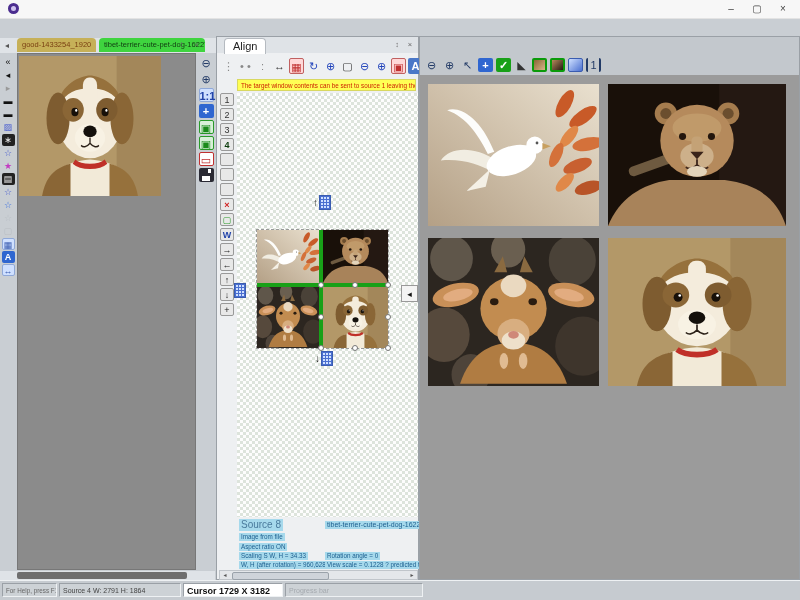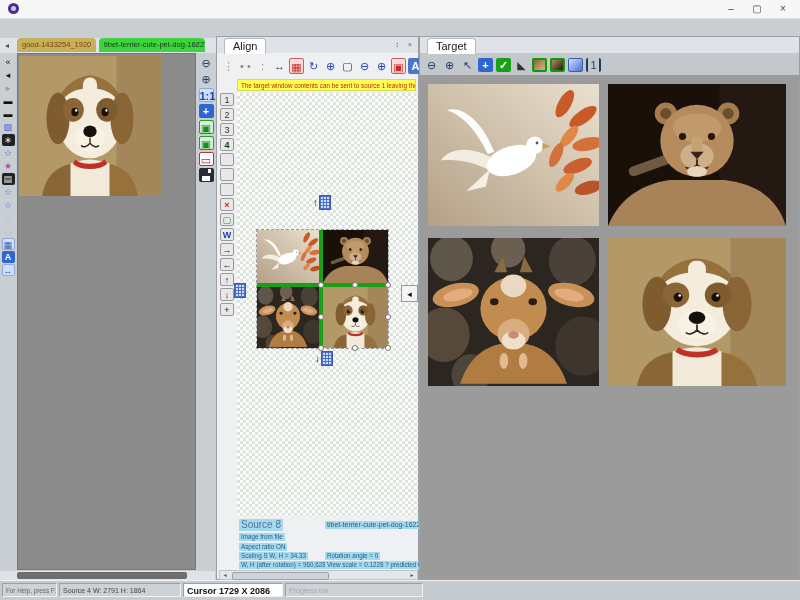--- a/index.html
+++ b/index.html
@@ -391,23 +391,20 @@
     </div>
 
     <div class="hscroll">
       <span class="hs-arrow hs-l">◂</span>
       <span class="hs-thumb"></span>
       <span class="hs-arrow hs-r">▸</span>
     </div>
   </div>
 
   <div class="targetpanel">
-    <div class="ptabrow">
-      <span class="ptab">Target</span>
-    </div>
     <div class="ttools">
         <span class="ic mz">⊖</span>
         <span class="ic mz">⊕</span>
         <span class="ic mz">↖</span>
         <span class="ic mpan">+</span>
         <span class="ic tgn">✓</span>
         <span class="ic aic">◣</span>
         <span class="ic th1"></span>
         <span class="ic th2"></span>
         <span class="ic th3"></span>
@@ -435,17 +432,17 @@
               <use href="#img-puppy" width="100%" height="100%"></use>
             </svg>
           </div>
       </div>
     </div>
   </div>
 
   <div class="statusbar">
     <span class="seg seg-help">For Help, press F1</span>
     <span class="seg seg-src">Source 4    W: 2791    H: 1864</span>
-    <span class="seg seg-cursor">Cursor 1729 X 2086</span>
+    <span class="seg seg-cursor">Cursor 1729 X 3182</span>
     <span class="seg seg-prog">Progress bar</span>
   </div>
 
 </div>
 
 </body></html>

